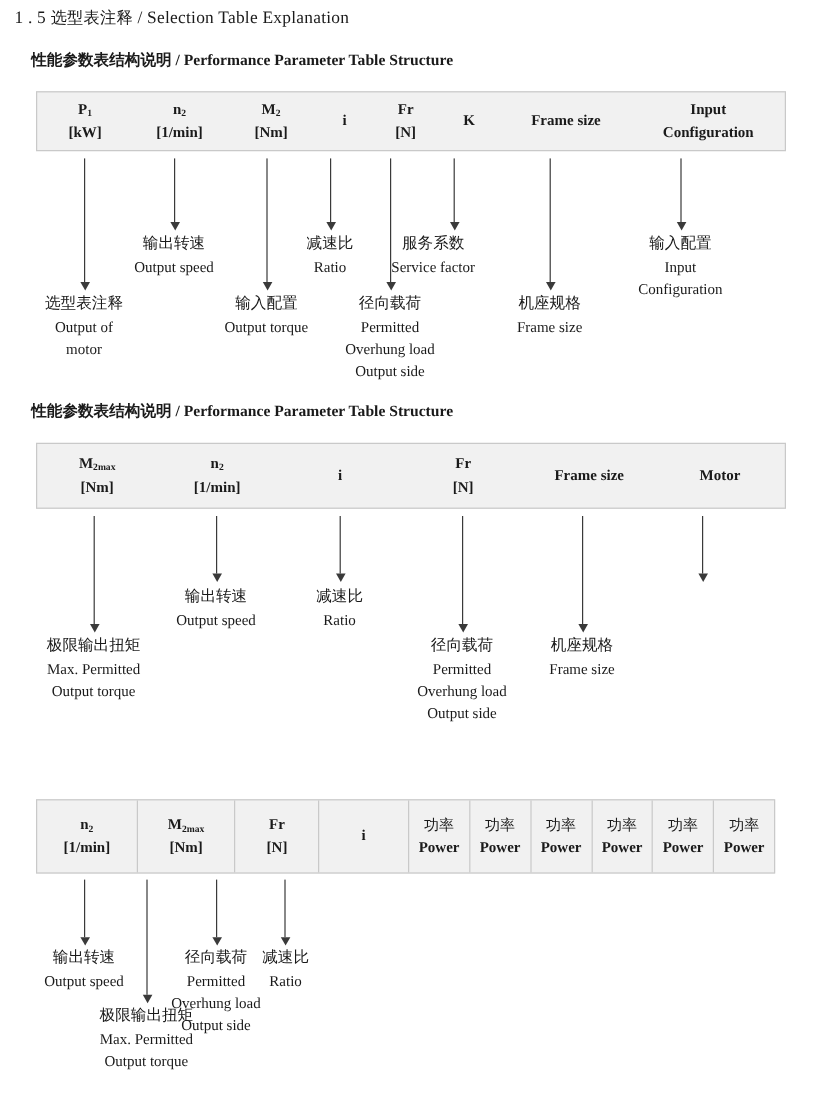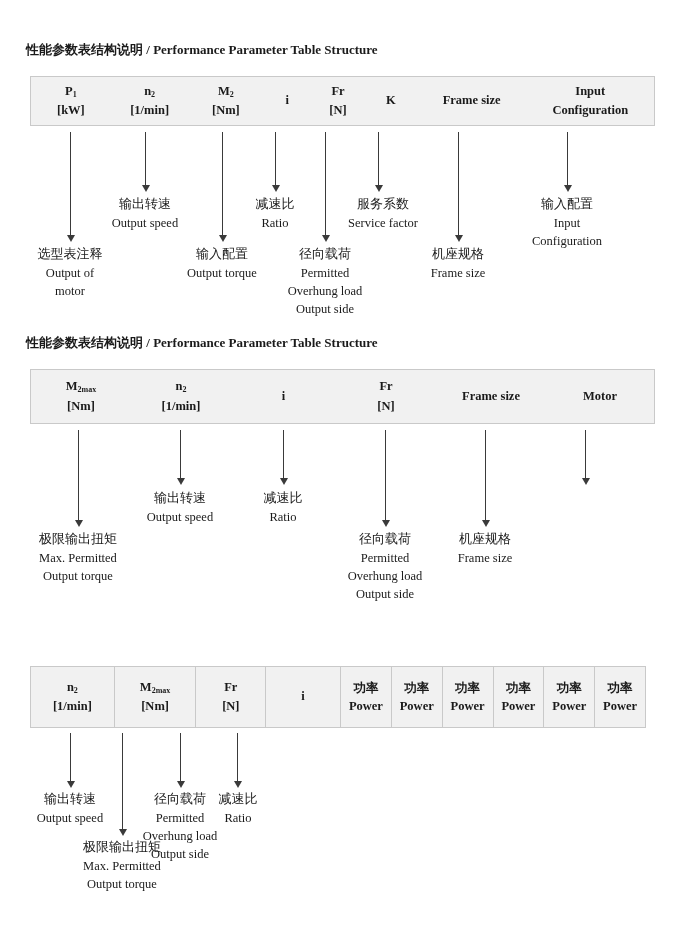--- a/index.html
+++ b/index.html
@@ -52,21 +52,21 @@
     font-weight:bold;
     line-height:1.55;
     text-align:center;
     white-space:nowrap;
     padding:0 2px;
   }
   .tbl.gridded .cell + .cell { border-left:1px solid #c9c9c9; }
   .cell .l1, .cell .l2 { display:block; }
   .cell .cn {
     font-family:"DejaVu Sans", sans-serif;
-    font-weight:bold;
+    font-weight:normal;
     font-size:12.5px;
   }
   sub { font-size:8px; vertical-align:baseline; position:relative; top:2px; }
 
   
   .arrow { position:absolute; }
   .arrow .shaft {
     position:absolute; left:0; top:0;
     width:1px; background:#3a3a3a;
   }
@@ -87,20 +87,26 @@
     white-space:nowrap;
   }
   .note .cn { font-family:"DejaVu Sans", sans-serif; font-size:13px; display:block; }
   .note .en { font-family:"Liberation Serif", serif; font-size:12.5px; display:block; }
 </style>
 </head>
 <body>
 
 <div class="page">
 
+  <div class="sec-title" style="left:12px; top:6px;">
+    <span>1 . 5</span>
+    <span class="cn">选型表注释</span>
+    <span>/</span>
+    <span>Selection Table Explanation</span>
+  </div>
 
   <div class="sub-title" style="left:26px; top:41px;">
     <span class="cn">性能参数表结构说明</span>
     <span class="en">/</span>
     <span class="en">Performance Parameter Table Structure</span>
   </div>
 
   <div class="tbl" style="left:30px; top:76px; width:625px; height:50px;">
     <div class="cell" style="width:80px;">
       <span class="l1"><span>P</span><sub>1</sub></span>
@@ -182,21 +188,21 @@
   <div class="note" style="left:232px; top:195px; width:86px;">
     <span class="cn">减速比</span>
     <span class="en">Ratio</span>
   </div>
   <div class="note" style="left:271px; top:245px; width:108px;">
     <span class="cn">径向载荷</span>
     <span class="en">Permitted</span>
     <span class="en">Overhung load</span>
     <span class="en">Output side</span>
   </div>
-  <div class="note" style="left:328px; top:195px; width:110px;">
+  <div class="note" style="left:306px; top:195px; width:110px;">
     <span class="cn">服务系数</span>
     <span class="en">Service factor</span>
   </div>
   <div class="note" style="left:405px; top:245px; width:106px;">
     <span class="cn">机座规格</span>
     <span class="en">Frame size</span>
   </div>
   <div class="note" style="left:514px; top:195px; width:106px;">
     <span class="cn">输入配置</span>
     <span class="en">Input</span>

